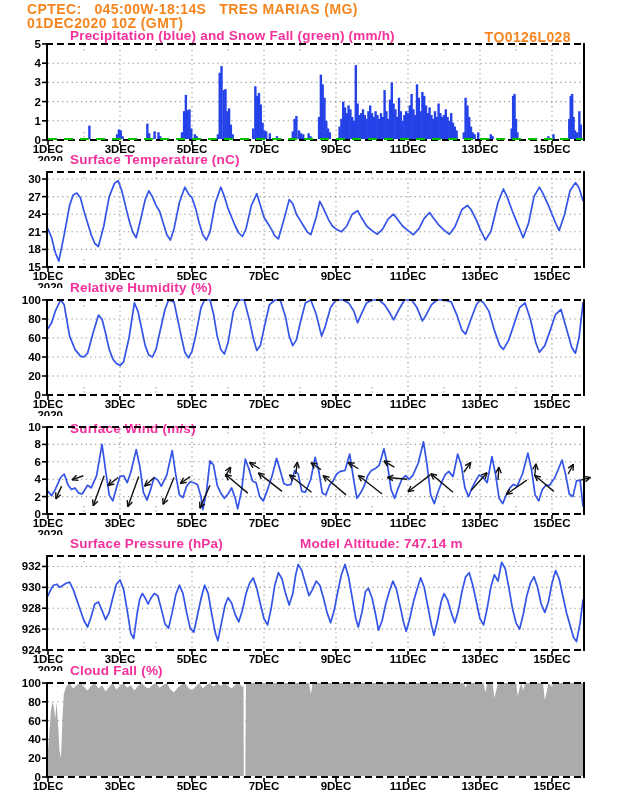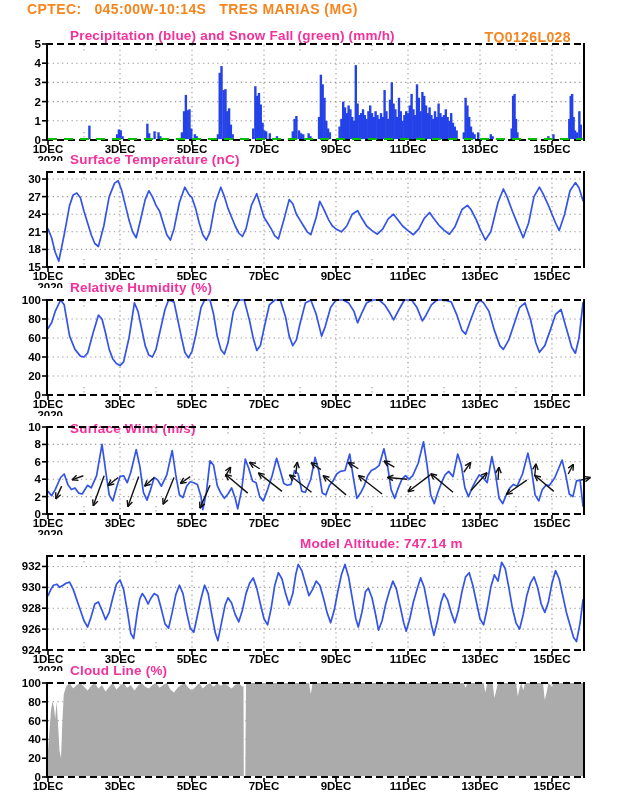--- a/index.html
+++ b/index.html
@@ -10,29 +10,31 @@
   .chart-title{position:absolute;font-weight:700;font-size:13.5px;letter-spacing:.2px;
        color:#F3309B;white-space:pre;line-height:14px;}
   .year-clip{position:absolute;width:30px;height:6px;overflow:hidden;text-align:right;
        font-weight:700;font-size:11.5px;color:#000;line-height:11px;}
   svg{position:absolute;left:0;top:0;}
 </style>
 </head>
 <body>
 
 <div id="app">
-  <div class="hdr" style="top:2px;left:27px">CPTEC:   045:00W-10:14S   TRES MARIAS (MG)</div>
+  <div class="hdr" style="top:2px;left:27px">CPTEC:   045:00W-18:14S   TRES MARIAS (MG)</div>
+  <div class="hdr" style="top:16px;left:27px">01DEC2020 10Z (GMT)</div>
   <div class="hdr" style="top:30px;right:47px">TQ0126L028</div>
 
   <div class="chart-title" style="top:153px;left:70px">Surface Temperature (nC)</div>
   <div class="chart-title" style="top:29px;left:70px">Precipitation (blue) and Snow Fall (green) (mm/h)</div>
   <div class="chart-title" style="top:281px;left:70px">Relative Humidity (%)</div>
   <div class="chart-title" style="top:422px;left:70px">Surface Wind (m/s)</div>
+  <div class="chart-title" style="top:537px;left:70px">Surface Pressure (hPa)</div>
   <div class="chart-title" style="top:537px;left:300px">Model Altitude: 747.14 m</div>
-  <div class="chart-title" style="top:664px;left:70px">Cloud Line (%)</div>
+  <div class="chart-title" style="top:664px;left:70px">Cloud Fall (%)</div>
 
   <svg id="plot" width="618" height="800">
       <line x1="48" y1="120.8" x2="583" y2="120.8" stroke="#9A9A9A" stroke-width="1.1" stroke-dasharray="1.3 3.4"></line>
       <line x1="48" y1="101.6" x2="583" y2="101.6" stroke="#9A9A9A" stroke-width="1.1" stroke-dasharray="1.3 3.4"></line>
       <line x1="48" y1="82.4" x2="583" y2="82.4" stroke="#9A9A9A" stroke-width="1.1" stroke-dasharray="1.3 3.4"></line>
       <line x1="48" y1="63.19999999999999" x2="583" y2="63.19999999999999" stroke="#9A9A9A" stroke-width="1.1" stroke-dasharray="1.3 3.4"></line>
       <line x1="120" y1="45" x2="120" y2="139" stroke="#9A9A9A" stroke-width="1.1" stroke-dasharray="1.3 3.4"></line>
       <line x1="192" y1="45" x2="192" y2="139" stroke="#9A9A9A" stroke-width="1.1" stroke-dasharray="1.3 3.4"></line>
       <line x1="264" y1="45" x2="264" y2="139" stroke="#9A9A9A" stroke-width="1.1" stroke-dasharray="1.3 3.4"></line>
       <line x1="336" y1="45" x2="336" y2="139" stroke="#9A9A9A" stroke-width="1.1" stroke-dasharray="1.3 3.4"></line>

